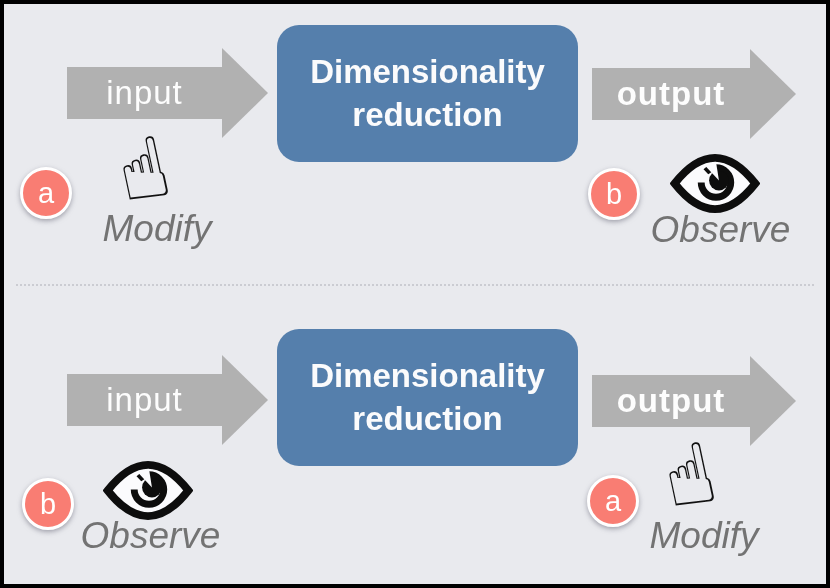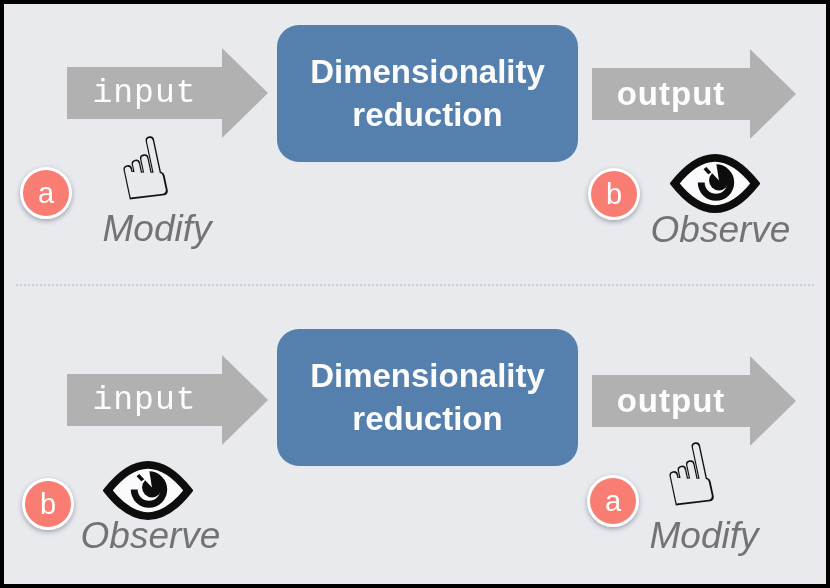--- a/index.html
+++ b/index.html
@@ -12,21 +12,21 @@
     font-family:"Liberation Sans",sans-serif;
     overflow:hidden;
   }
   
   .arrow{position:absolute;display:flex;align-items:center;}
   .arrow-body{
     background:#b1b1b1;height:52px;
     display:flex;align-items:center;justify-content:center;
     color:#fdfdfd;font-size:33px;letter-spacing:1px;
   }
-  .arrow-body.input{width:155px;font-family:Liberation Mono, monospace;}
+  .arrow-body.input{width:155px;}
   .arrow-body.output{width:158px;font-weight:bold;}
   .arrow-head{
     width:0;height:0;
     border-top:45px solid transparent;
     border-bottom:45px solid transparent;
     border-left:46px solid #b1b1b1;
   }
   #arrow-input-top{left:63px;top:44px;}
   #arrow-output-top{left:588px;top:45px;}
   #arrow-input-bottom{left:63px;top:351px;}

